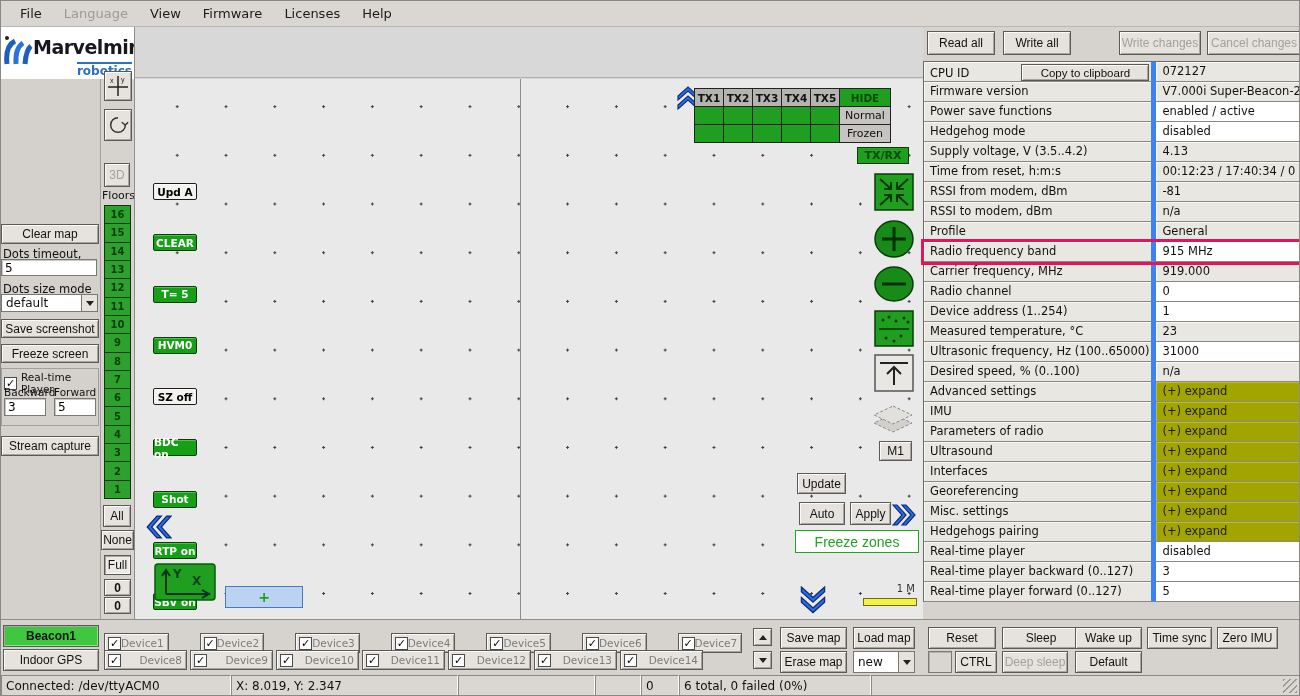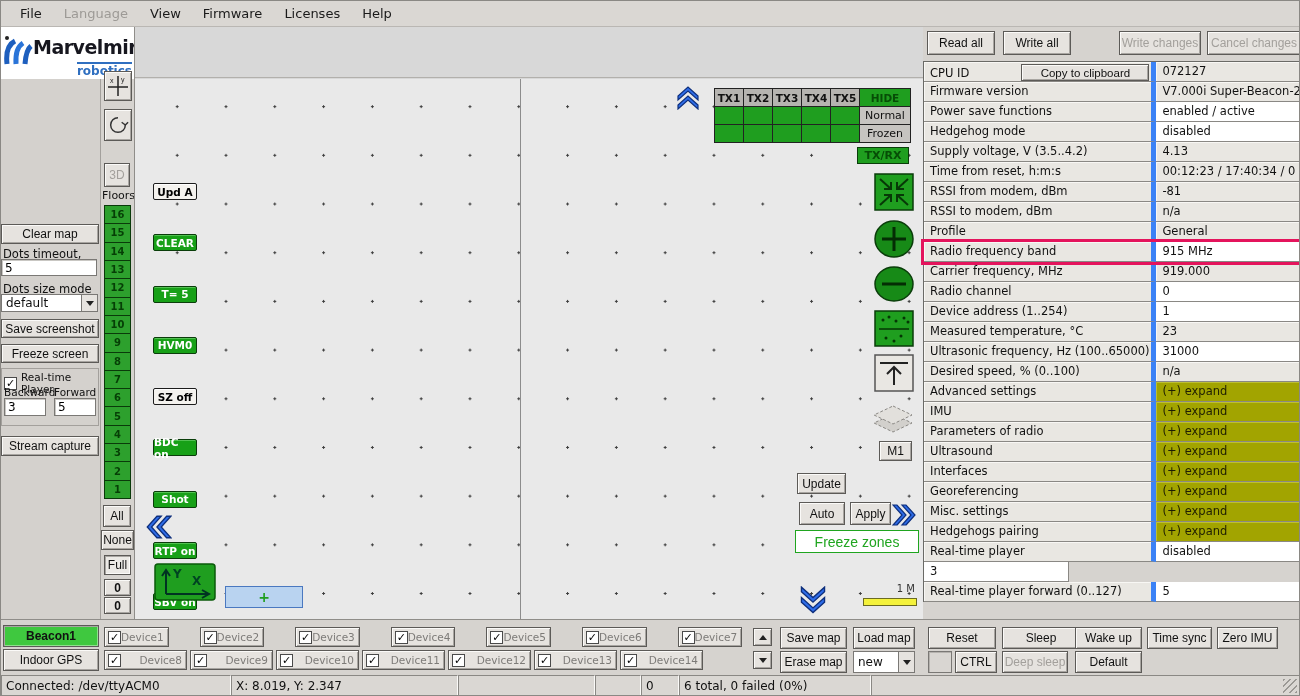--- a/index.html
+++ b/index.html
@@ -49,21 +49,21 @@
   .mapcanvas { position:absolute; left:0; top:52px; width:100%; height:540px; background-color:#e9e9e9;
     background-image:radial-gradient(circle,#3c3c3c 1px,transparent 1.4px);
     background-size:48.8px 48.7px; background-position:17.8px 3.3px; }
   .vline { position:absolute; left:385px; top:52px; width:1px; height:540px; background:#8c8c8c; }
 
   .modecol { position:absolute; left:18px; top:156px; width:46px; display:flex; flex-direction:column;gap:28px; }
   .modebtn { width:44px; height:17px; margin-bottom:6.3px; font-size:10.5px; font-weight:bold; border:1px solid #1c1c1c; display:flex; align-items:center; justify-content:center; border-radius:2px; }
   .modebtn.green { background:#17a017; color:#fff; border-color:#0a3d0a; box-shadow:inset 0 1px 0 #52c152; }
   .modebtn.white { background:#f4f2ee; color:#000; box-shadow:inset 0 1px 0 #fff; }
 
-  .txtable { position:absolute; left:579px; top:61px; border-collapse:collapse; }
+  .txtable { position:absolute; left:559px; top:61px; border-collapse:collapse; }
   .txtable td { border:1px solid #222; width:29px; height:18px; text-align:center; font-size:10.5px; font-weight:bold; }
   .txtable td.hdr { background:#b6b4b0; color:#111; }
   .txtable td.gcell { background:#1f9e1f; }
   .txtable td.side { width:51px; background:#c6c4c0; color:#111; font-weight:normal; font-size:11px; }
   .txtable td.hide { width:51px; background:#1f9e1f; color:#064d06; }
   .txrx { position:absolute; left:722px; top:120px; width:52px; height:17px; background:#1f9e1f; border:1px solid #0a3d0a; color:#064d06; font-weight:bold; font-size:11px; display:flex; align-items:center; justify-content:center; }
 
   .micon { position:absolute; left:739px; width:40px; }
   .m1btn { position:absolute; left:744px; top:414px; width:33px; height:20px; }
   .updatebtn { position:absolute; left:662px; top:446px; width:49px; height:21px; }
@@ -533,36 +533,37 @@
             <div class="l">Hedgehogs pairing</div>
             <div class="v olive">(+) expand</div>
           </div>
 
           <div class="prow">
             <div class="l">Real-time player</div>
             <div class="v white">disabled</div>
           </div>
 
           <div class="prow">
+            <div class="l">Real-time player backward (0..127)</div>
             <div class="v white">3</div>
           </div>
 
           <div class="prow">
             <div class="l">Real-time player forward (0..127)</div>
             <div class="v white">5</div>
           </div>
         </div>
     </div>
   </div>
 
   <div class="bottompanel">
     <button class="btn tabbtn active" style="top:5px;">Beacon1</button>
     <button class="btn tabbtn" style="top:29px;">Indoor GPS</button>
 
-    <div class="devrow" style="top:7px;gap:28px;">
+    <div class="devrow" style="top:13px;gap:28px;">
 
         <div class="devcell">
           <span class="cb checked"></span>
           <span class="devlabel">Device1</span>
         </div>
 
         <div class="devcell">
           <span class="cb checked"></span>
           <span class="devlabel">Device2</span>
         </div>

